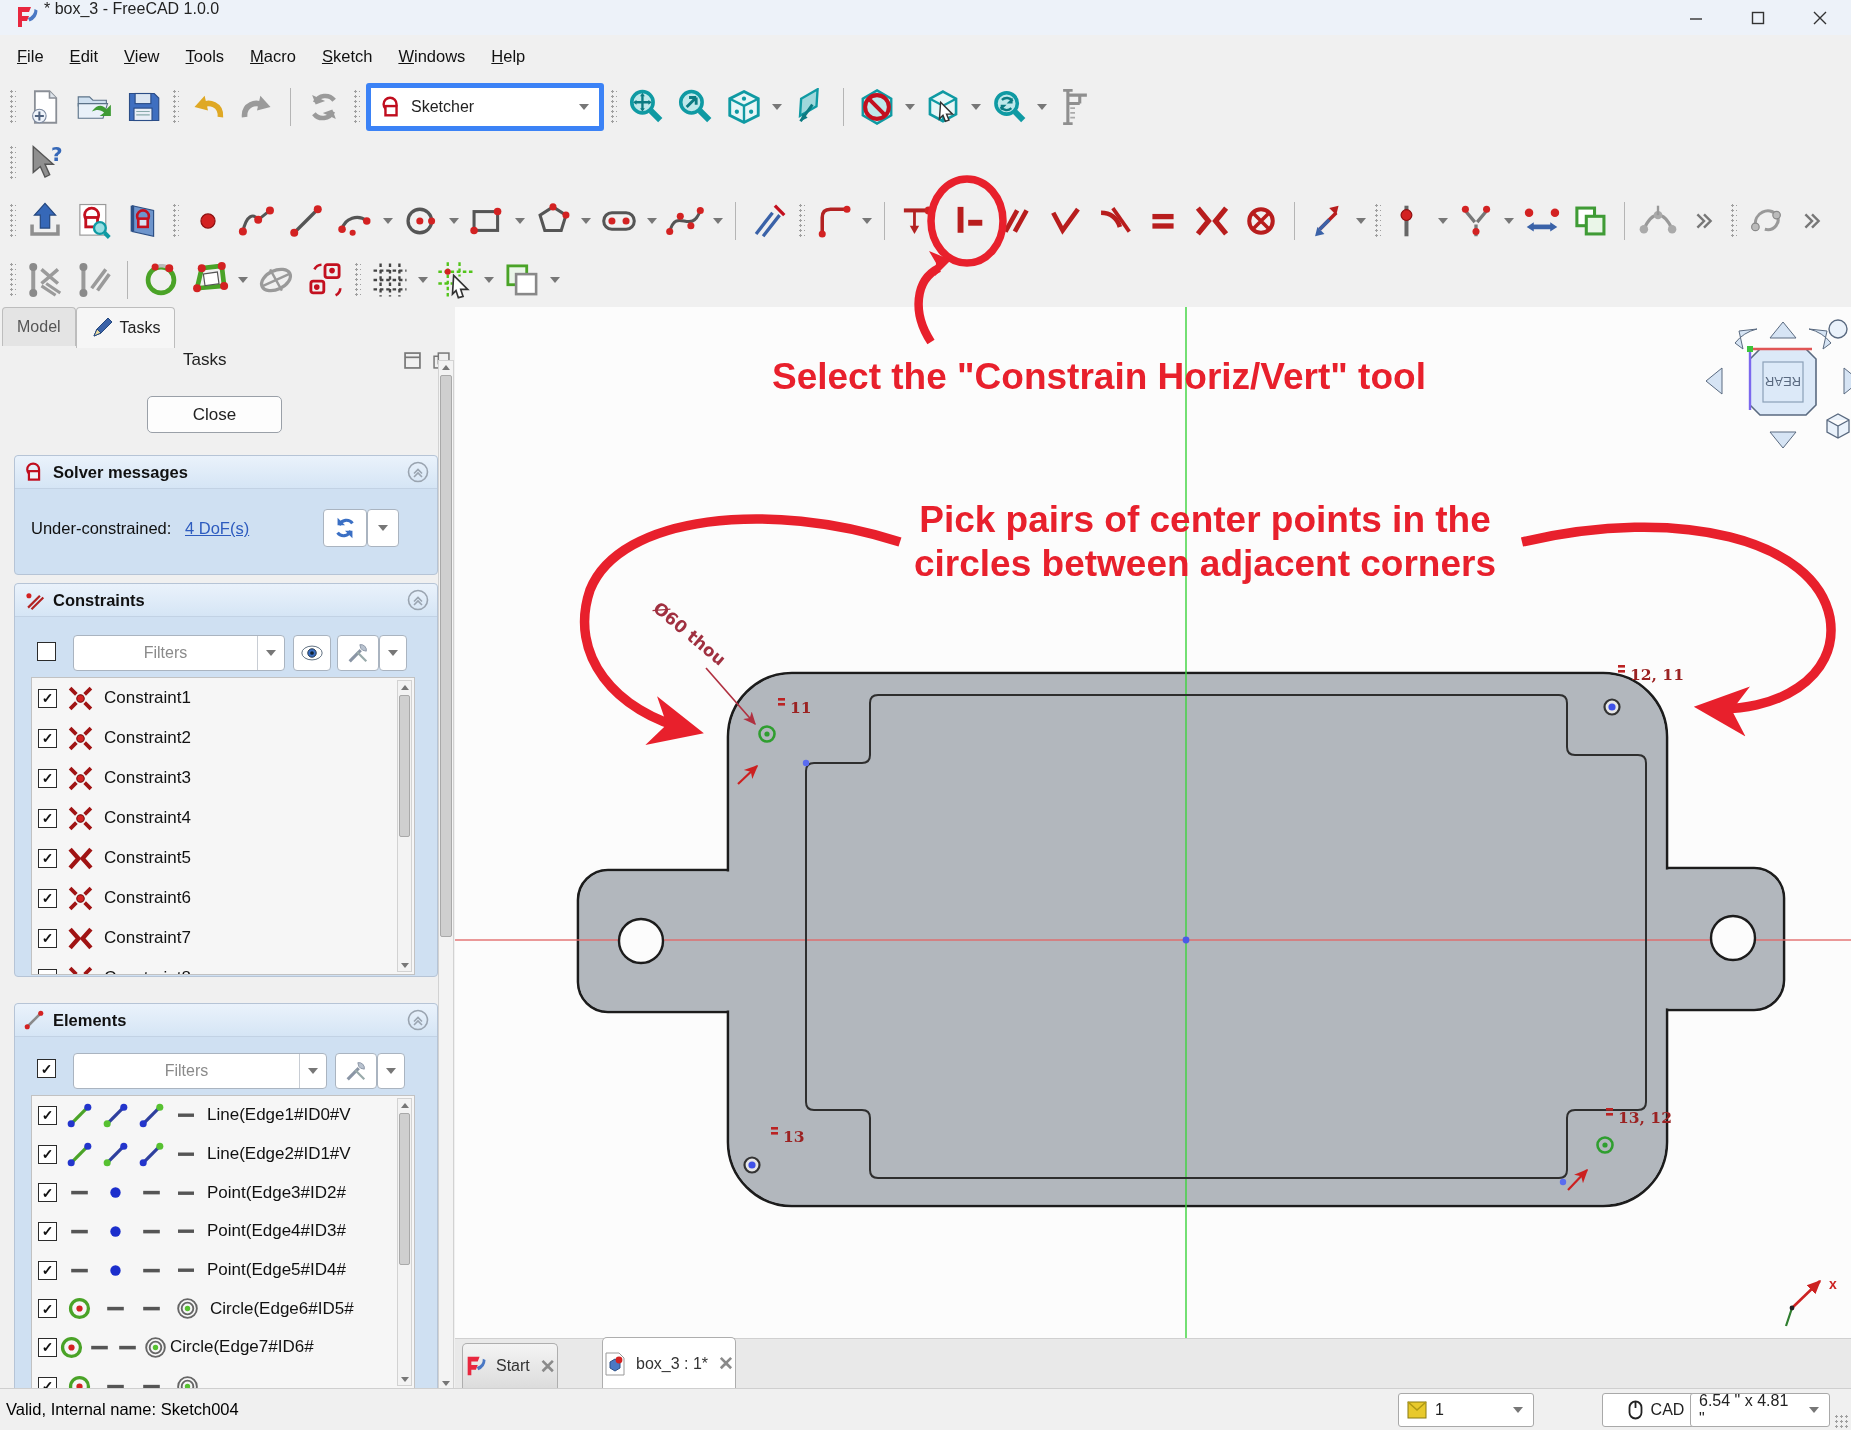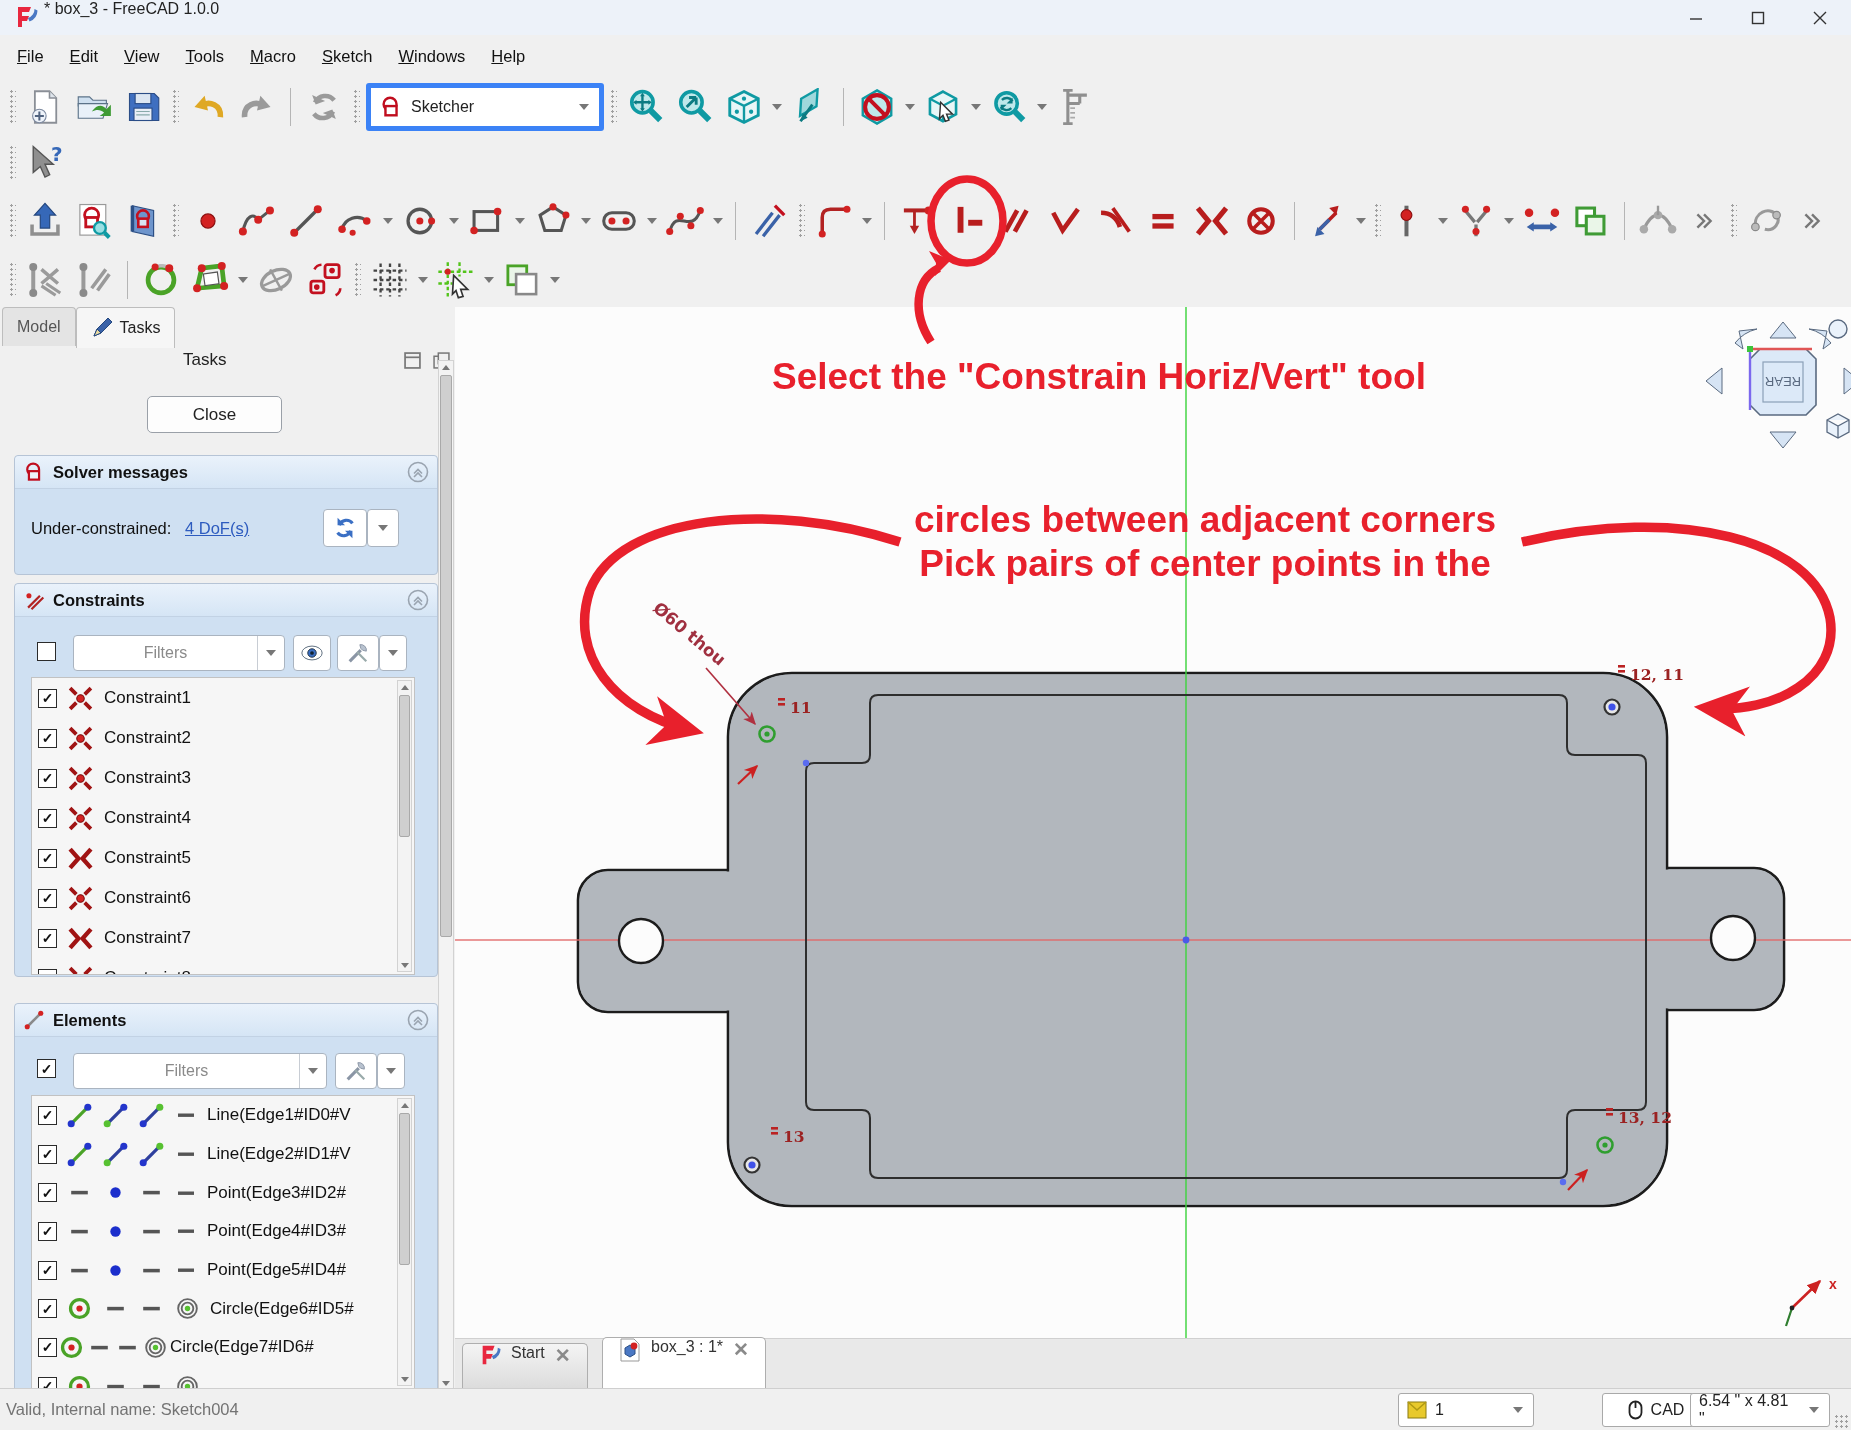--- a/index.html
+++ b/index.html
@@ -59,21 +59,21 @@
   .tri-d{width:0;height:0;border-left:4px solid transparent;border-right:4px solid transparent;border-top:5px solid #777}
   
   .viewport{left:455px;top:307px}
   
   .ann{position:absolute;color:#e8202c;font-weight:bold;font-size:37px;line-height:44px;z-index:61;
        font-family:"Liberation Sans",sans-serif;white-space:nowrap}
   .circ-svg{position:absolute;left:calc(50% - 50px);top:calc(50% - 53px);width:100px;height:240px;
             overflow:visible;pointer-events:none;z-index:60}
   
   .mdibar{left:455px;top:1338px;width:1396px;height:50px;background:#e9e9e9;border-top:1px solid #d0d0d0}
-  .mtab{position:absolute;display:flex;align-items:flex-start;gap:10px;padding:0 16px;border:1px solid #aeaeae;border-bottom:none;border-radius:5px 5px 0 0;font-size:16px;color:#333}
+  .mtab{position:absolute;display:flex;align-items:center;gap:10px;padding:0 1px;border:1px solid #aeaeae;border-bottom:none;border-radius:5px 5px 0 0;font-size:16px;color:#333}
   .mtab .x{color:#8a8a8a;font-weight:bold;font-size:19px}
   
   .statusbar{left:0;top:1388px;width:1851px;height:42px;background:#f0f0f0;border-top:1px solid #cfcfcf}
   .scombo{position:absolute;top:4px;height:32px;background:#fff;border:1px solid #a9a9a9;border-radius:3px;
           display:flex;align-items:center;padding:0 8px;gap:8px;font-size:16px;color:#222}
   .scombo .sp{flex:1}
 </style>
 </head>
 <body>
 
@@ -1053,22 +1053,22 @@
     <marker id="bigah" viewBox="0 0 10 10" refX="7" refY="5" markerWidth="6" markerHeight="6" orient="auto">
         <path d="M0 0.6 L9.5 5 L0 9.4 L2.8 5 z" fill="#e8202c"></path>
       </marker>
   </defs>
   <path d="M 900,542 C 770,500 620,515 590,590 C 568,655 615,712 690,730" fill="none" stroke="#e8202c" stroke-width="9.5" marker-end="url(#bigah)"></path>
   <path d="M 1522,542 C 1680,505 1815,540 1830,618 C 1840,678 1775,714 1708,708" fill="none" stroke="#e8202c" stroke-width="9.5" marker-end="url(#bigah)"></path>
 </svg>
 
 <div class="ann" style="left:772px;top:355px">Select the "Constrain Horiz/Vert" tool</div>
 <div class="ann" style="left:905px;top:498px;width:600px;text-align:center">
+  <span style="display:block">Pick pairs of center points in the</span>
   <span style="display:block">circles between adjacent corners</span>
-  <span style="display:block">Pick pairs of center points in the</span>
 </div>
 
 <div class="abs mdibar"></div>
 <div class="mtab" style="left:462px;top:1343px;height:44px;background:linear-gradient(#f4f4f4,#dcdcdc)">
   <svg width="22" height="22" viewBox="0 0 24 24">
       <path d="M4 2 h13 l-2 5 h-7 v4 h7 l-2 5 h-5 v6 H4z" fill="#e8273f"></path>
       <path d="M14 13 a9 9 0 0 0 6.5 -9 l3 1.5 a12 12 0 0 1 -8 11z" fill="#4a78c4"></path>
     </svg>
   <span>Start</span>
   <span class="x">✕</span>
@@ -1077,21 +1077,21 @@
   <svg width="22" height="24" viewBox="0 0 22 24">
       <path d="M2 1 h13 l5 5 v17 H2z" fill="#fff" stroke="#999"></path>
       <path d="M6 10 l5 -3 l5 3 v6 l-5 3 l-5 -3z" fill="#4a78c4" stroke="#2c4f85"></path>
       <circle cx="15" cy="8" r="3.4" fill="#d32222"></circle>
     </svg>
   <span>box_3 : 1*</span>
   <span class="x">✕</span>
 </div>
 
 <div class="abs statusbar">
-  <span class="abs" style="left:6px;top:11px;font-size:16.5px;color:#737373">Valid, Internal name: Sketch004</span>
+  <span class="abs" style="left:6px;top:11px;font-size:16.5px;color:#000000">Valid, Internal name: Sketch004</span>
   <div class="scombo" style="left:1398px;width:118px">
     <svg width="20" height="18" viewBox="0 0 20 18">
         <rect x="1" y="1" width="18" height="16" fill="#e8c92c" stroke="#8a7a10"></rect>
         <path d="M1 1 L10 9 L19 1" fill="none" stroke="#b09a14" stroke-width="1.6"></path>
       </svg>
     <span>1</span>
       <span class="sp"></span>
       <span class="dd"></span>
   </div>
   <div class="scombo" style="left:1602px;width:112px;justify-content:center">

